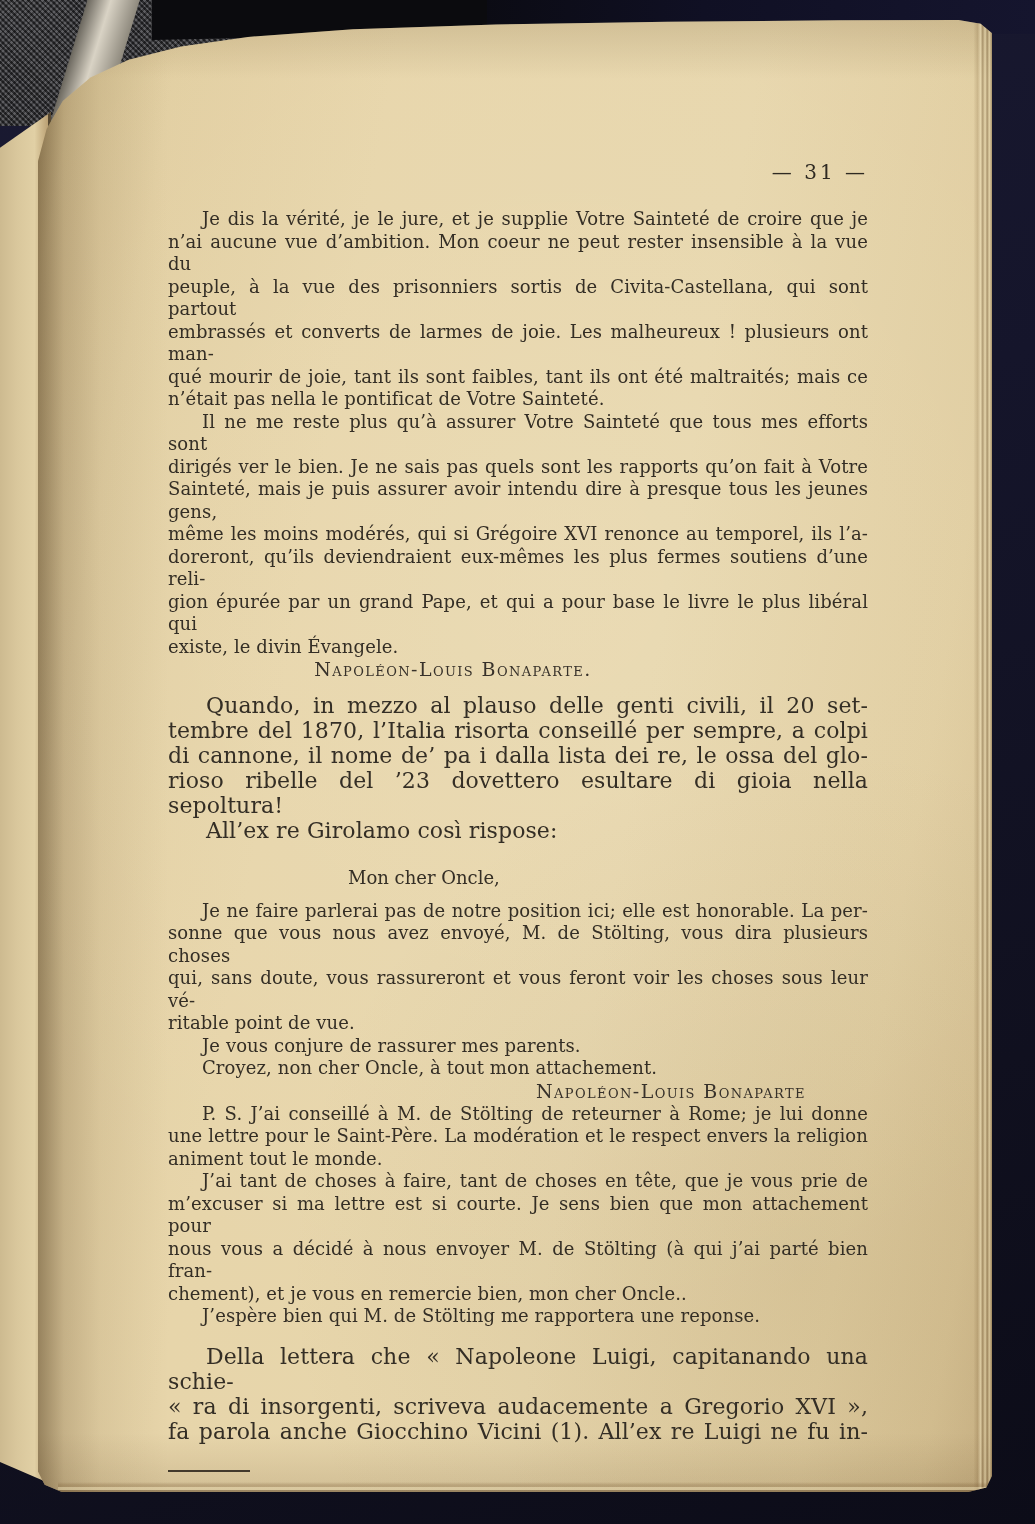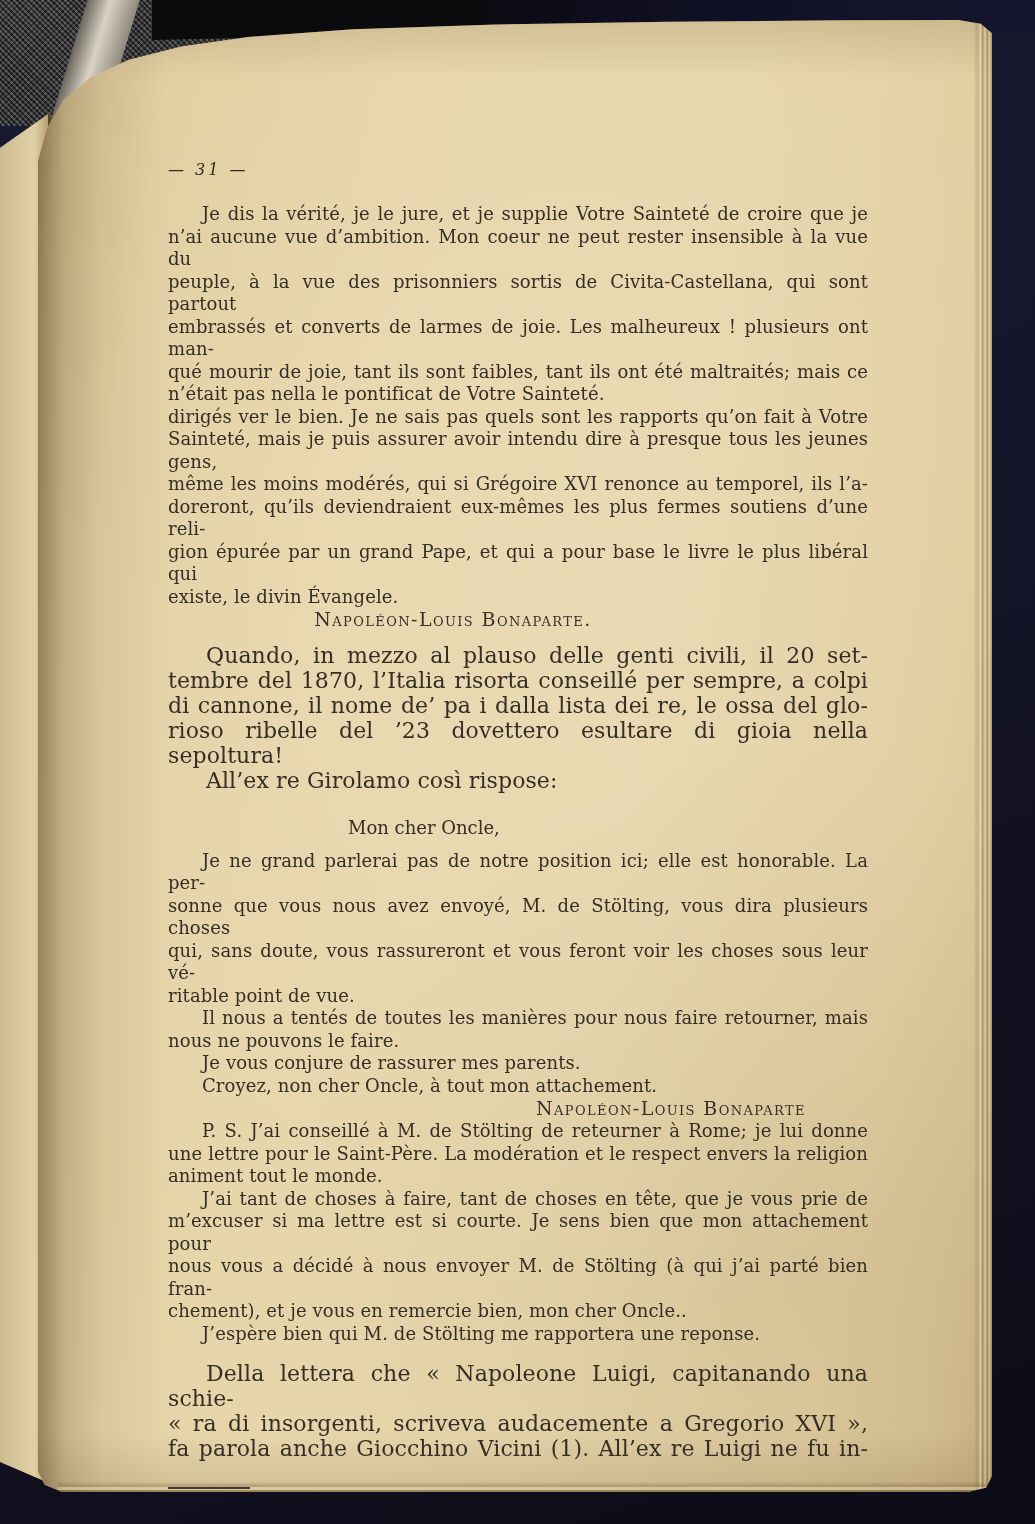--- a/index.html
+++ b/index.html
@@ -59,23 +59,22 @@
       rgba(236,222,182,.5) 77%, rgba(105,80,45,.46) 84%, rgba(226,211,170,.45) 91%,
       rgba(90,65,35,.42) 100%);
   }
   .edge-stack-bottom {
     position:absolute; left:20px; right:0; bottom:0; height:12px;
     background:linear-gradient(0deg, rgba(90,65,35,.45) 0 2px, rgba(226,211,170,.45) 2px 5px,
       rgba(120,90,50,.28) 5px 7px, rgba(0,0,0,0) 10px);
   }
   .textblock { position:absolute; left:130px; top:140px; width:700px; color:#342e25; }
   .pageno {
-    text-align:left; font-size:16px; letter-spacing:3px; margin:0 0 24px 0;
+    text-align:right; font-size:20px; letter-spacing:3px; margin:0 0 24px 0;
     color:#2f2a22;
-    font-style:italic;
   }
   .para { margin:0; }
   .tline { text-align:justify; text-align-last:justify; }
   .tline.tlast { text-align-last:left; }
   .tline.tfirst { text-indent:var(--indent,34px); }
   .letter { font-size:18px; line-height:22.5px; --indent:34px; letter-spacing:.1px; }
   .narrative { font-size:22px; line-height:25px; --indent:38px; letter-spacing:.1px; }
   .sig {
     font-variant:small-caps; font-size:19px; line-height:23px; text-align:right;
     letter-spacing:1.4px; color:#37312a;
@@ -109,20 +108,21 @@
       <div class="letter">
           <div class="para">
             <div class="tline tfirst">Je dis la vérité, je le jure, et je supplie Votre Sainteté de croire que je</div>
             <div class="tline">n’ai aucune vue d’ambition. Mon coeur ne peut rester insensible à la vue du</div>
             <div class="tline">peuple, à la vue des prisonniers sortis de Civita-Castellana, qui sont partout</div>
             <div class="tline">embrassés et converts de larmes de joie. Les malheureux ! plusieurs ont man-</div>
             <div class="tline">qué mourir de joie, tant ils sont faibles, tant ils ont été maltraités; mais ce</div>
             <div class="tline tlast">n’était pas nella le pontificat de Votre Sainteté.</div>
           </div>
           <div class="para">
+            <div class="tline tfirst">Il ne me reste plus qu’à assurer Votre Sainteté que tous mes efforts sont</div>
             <div class="tline">dirigés ver le bien. Je ne sais pas quels sont les rapports qu’on fait à Votre</div>
             <div class="tline">Sainteté, mais je puis assurer avoir intendu dire à presque tous les jeunes gens,</div>
             <div class="tline">même les moins modérés, qui si Grégoire XVI renonce au temporel, ils l’a-</div>
             <div class="tline">doreront, qu’ils deviendraient eux-mêmes les plus fermes soutiens d’une reli-</div>
             <div class="tline">gion épurée par un grand Pape, et qui a pour base le livre le plus libéral qui</div>
             <div class="tline tlast">existe, le divin Évangele.</div>
           </div>
         </div>
       <div class="sig sig1">Napoléon-Louis Bonaparte.</div>
 
@@ -134,28 +134,24 @@
             <div class="tline">rioso ribelle del ’23 dovettero esultare di gioia nella sepoltura!</div>
           </div>
           <div class="para">
             <div class="tline tlast tfirst">All’ex re Girolamo così rispose:</div>
           </div>
         </div>
 
       <div class="salutation">Mon cher Oncle,</div>
       <div class="letter mt-letter2">
           <div class="para">
-            <div class="tline tfirst">Je ne grand parlerai pas de notre position ici; elle est honorable. La per-</div>
+            <div class="tline tfirst">Je ne faire parlerai pas de notre position ici; elle est honorable. La per-</div>
             <div class="tline">sonne que vous nous avez envoyé, M. de Stölting, vous dira plusieurs choses</div>
             <div class="tline">qui, sans doute, vous rassureront et vous feront voir les choses sous leur vé-</div>
             <div class="tline tlast">ritable point de vue.</div>
-          </div>
-          <div class="para">
-            <div class="tline tfirst">Il nous a tentés de toutes les manières pour nous faire retourner, mais</div>
-            <div class="tline tlast">nous ne pouvons le faire.</div>
           </div>
           <div class="para">
             <div class="tline tlast tfirst">Je vous conjure de rassurer mes parents.</div>
           </div>
           <div class="para">
             <div class="tline tlast tfirst">Croyez, non cher Oncle, à tout mon attachement.</div>
           </div>
         </div>
       <div class="sig sig2">Napoléon-Louis Bonaparte</div>
 

